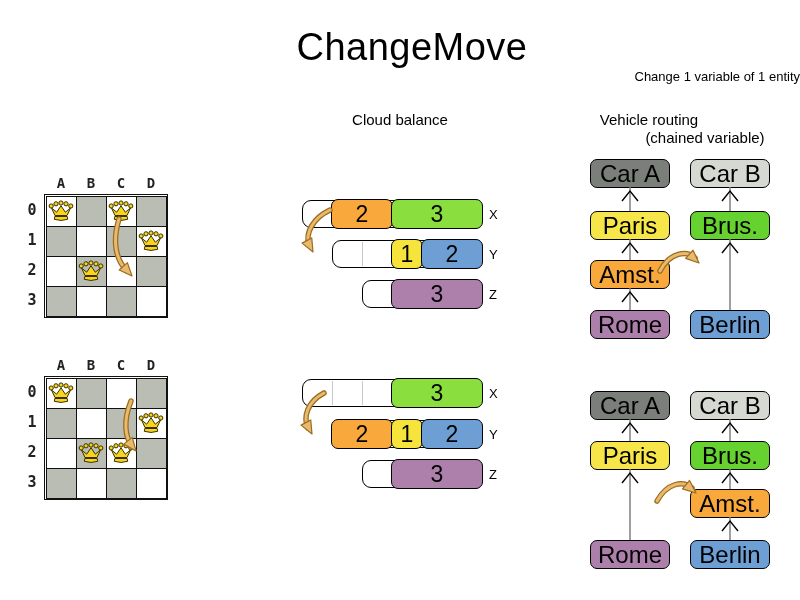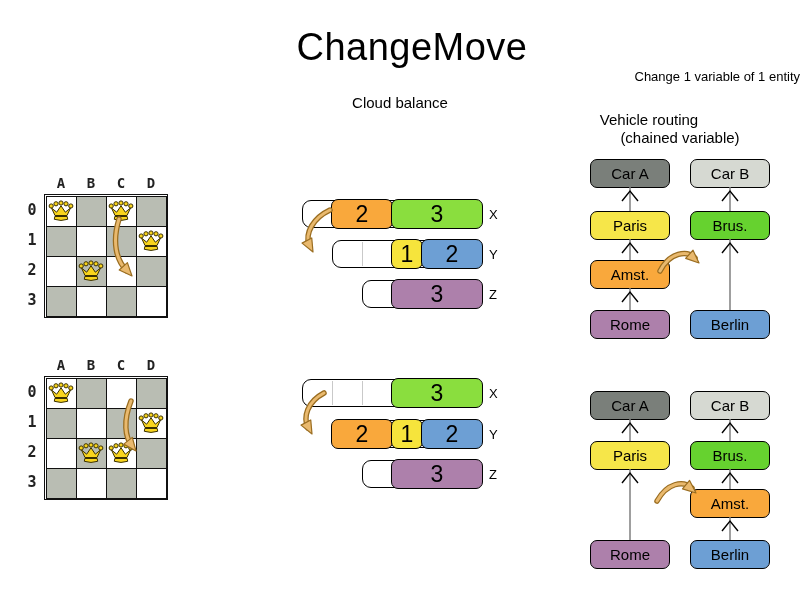--- a/index.html
+++ b/index.html
@@ -16,33 +16,33 @@
   .rowlabel{position:absolute;width:18px;text-align:center;font-family:"DejaVu Sans Mono",monospace;
             font-weight:bold;font-size:15px;color:#222;}
   .queen{position:absolute;width:26px;height:22px;line-height:0;}
   .cloud-row{position:absolute;background:#fff;border:1.5px solid #000;border-radius:9px;
              box-sizing:border-box;height:28px;}
   .cloud-divider{position:absolute;width:1px;background:#c9c9c9;}
   .cloud-block{position:absolute;border:1.6px solid #000;border-radius:7px;box-sizing:border-box;
                display:flex;align-items:center;justify-content:center;font-size:23px;}
   .cloud-label{position:absolute;font-size:13px;width:22px;}
   .vbox{position:absolute;width:80px;height:29px;border:1.6px solid #000;border-radius:7px;
-        box-sizing:border-box;display:flex;align-items:center;justify-content:center;font-size:15px;}
+        box-sizing:border-box;display:flex;align-items:center;justify-content:center;font-size:24px;}
   #overlay{position:absolute;left:0;top:0;z-index:10;pointer-events:none;}
 </style>
 </head>
 <body>
 
 <div id="canvas">
   <div id="page-title">ChangeMove</div>
   <div id="page-subtitle">Change 1 variable of 1 entity</div>
 
-  <div class="section-hdr" style="left:305px;top:94px;width:190px;">Cloud balance</div>
+  <div class="section-hdr" style="left:305px;top:111px;width:190px;">Cloud balance</div>
   <div class="section-hdr" style="left:554px;top:111px;width:190px;">Vehicle routing</div>
-  <div class="section-hdr" style="left:585px;top:129px;width:190px;">(chained variable)</div>
+  <div class="section-hdr" style="left:610px;top:129px;width:190px;">(chained variable)</div>
 
   <div class="board-wrap" style="left: 44px; top: 194px; width: 124px; height: 124px;"></div>
     <div class="cell" style="left: 45.5px; top: 195.5px; background: rgb(255, 255, 255);"></div>
     <div class="cell" style="left: 75.5px; top: 195.5px; background: rgb(185, 189, 179);"></div>
     <div class="cell" style="left: 105.5px; top: 195.5px; background: rgb(255, 255, 255);"></div>
     <div class="cell" style="left: 135.5px; top: 195.5px; background: rgb(185, 189, 179);"></div>
     <div class="cell" style="left: 45.5px; top: 225.5px; background: rgb(185, 189, 179);"></div>
     <div class="cell" style="left: 75.5px; top: 225.5px; background: rgb(255, 255, 255);"></div>
     <div class="cell" style="left: 105.5px; top: 225.5px; background: rgb(185, 189, 179);"></div>
     <div class="cell" style="left: 135.5px; top: 225.5px; background: rgb(255, 255, 255);"></div>

